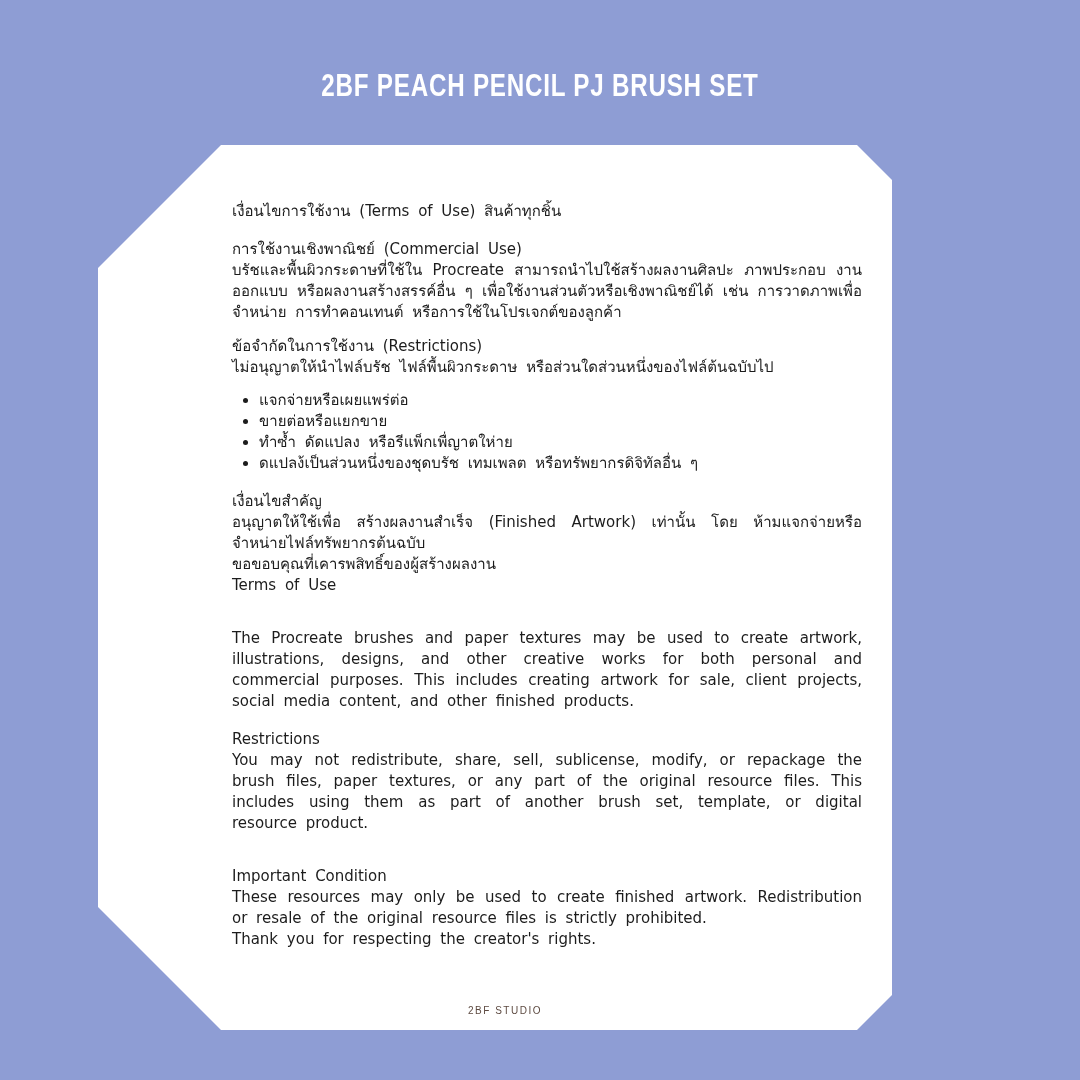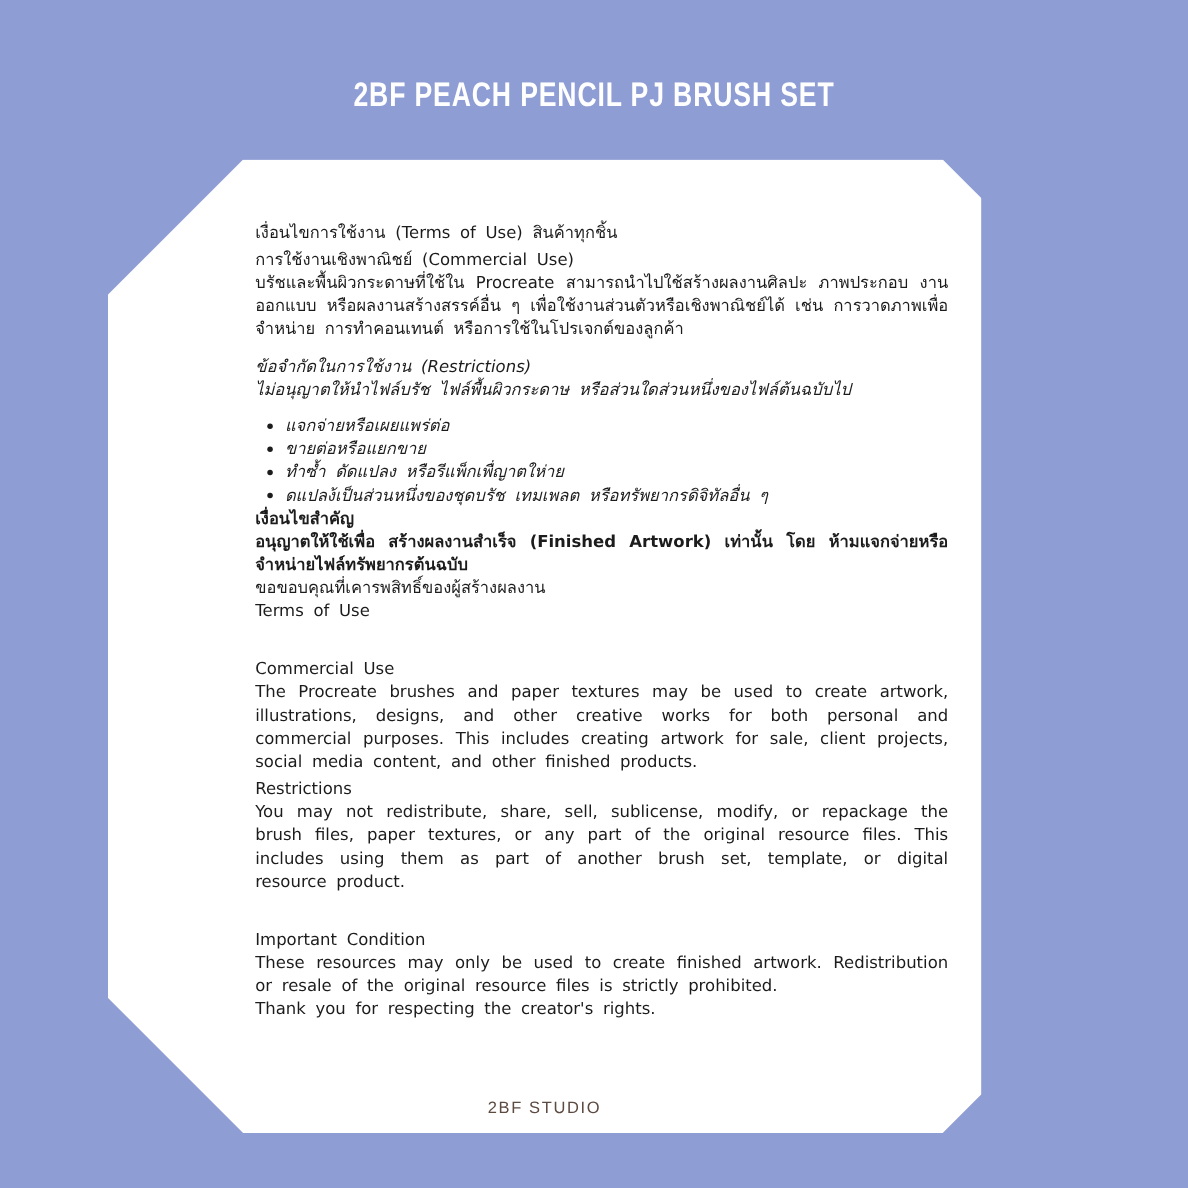--- a/index.html
+++ b/index.html
@@ -42,42 +42,42 @@
     position:absolute;
     left:134px;top:56px;
     width:630px;
     color:var(--text);
     font-size:15px;
     line-height:21px;
     word-spacing:4px;
   }
   .content p{margin:0;}
   .just{text-align:justify;}
-  .sec-commercial-th{margin-top:4px;}
-  .sec-restrictions-th{margin-top:13px;font-style:italic;}
+  .sec-commercial-th{margin-top:17px;}
+  .sec-restrictions-th{margin-top:13px;}
   .restriction-list{
     margin:12px 0 0 0;
     padding:0 0 0 27px;
     list-style:disc outside;
   }
   .restriction-list li{line-height:21px;}
-  .sec-important-th{font-weight:bold;}
+  .sec-important-th{margin-top:17px;}
   .thai-thanks{margin-top:24px;}
   .en-terms-heading{margin-top:64px;}
   .sec-commercial-en{margin-top:32px;}
-  .sec-restrictions-en{margin-top:4px;}
+  .sec-restrictions-en{margin-top:17px;}
   .sec-important-en{margin-top:32px;}
   .english-thanks{margin-top:16px;}
   .studio-footer{
     position:absolute;
-    left:0;bottom:14px;width:100%;
+    left:10px;bottom:14px;width:100%;
     text-align:center;
     color:var(--footer);
     font-family:"Liberation Sans","DejaVu Sans",sans-serif;
-    font-size:15px;
+    font-size:10px;
     letter-spacing:1.5px;
   }
 </style>
 </head>
 <body>
 
 <div class="page-title">2BF PEACH PENCIL PJ BRUSH SET</div>
 
 <div class="card">
   <div class="content">
@@ -103,21 +103,20 @@
     <div class="sec-important-th">
       <p>เงื่อนไขสำคัญ</p>
       <p class="just">อนุญาตให้ใช้เพื่อ สร้างผลงานสำเร็จ (Finished Artwork) เท่านั้น โดย ห้ามแจกจ่ายหรือจำหน่ายไฟล์ทรัพยากรต้นฉบับ</p>
     </div>
 
     <p class="thai-thanks">ขอขอบคุณที่เคารพสิทธิ์ของผู้สร้างผลงาน</p>
 
     <p class="en-terms-heading">Terms of Use</p>
 
     <div class="sec-commercial-en">
-      <p>Commercial Use</p>
       <p class="just">The Procreate brushes and paper textures may be used to create artwork, illustrations, designs, and other creative works for both personal and commercial purposes. This includes creating artwork for sale, client projects, social media content, and other finished products.</p>
     </div>
 
     <div class="sec-restrictions-en">
       <p>Restrictions</p>
       <p class="just">You may not redistribute, share, sell, sublicense, modify, or repackage the brush files, paper textures, or any part of the original resource files. This includes using them as part of another brush set, template, or digital resource product.</p>
     </div>
 
     <div class="sec-important-en">
       <p>Important Condition</p>

